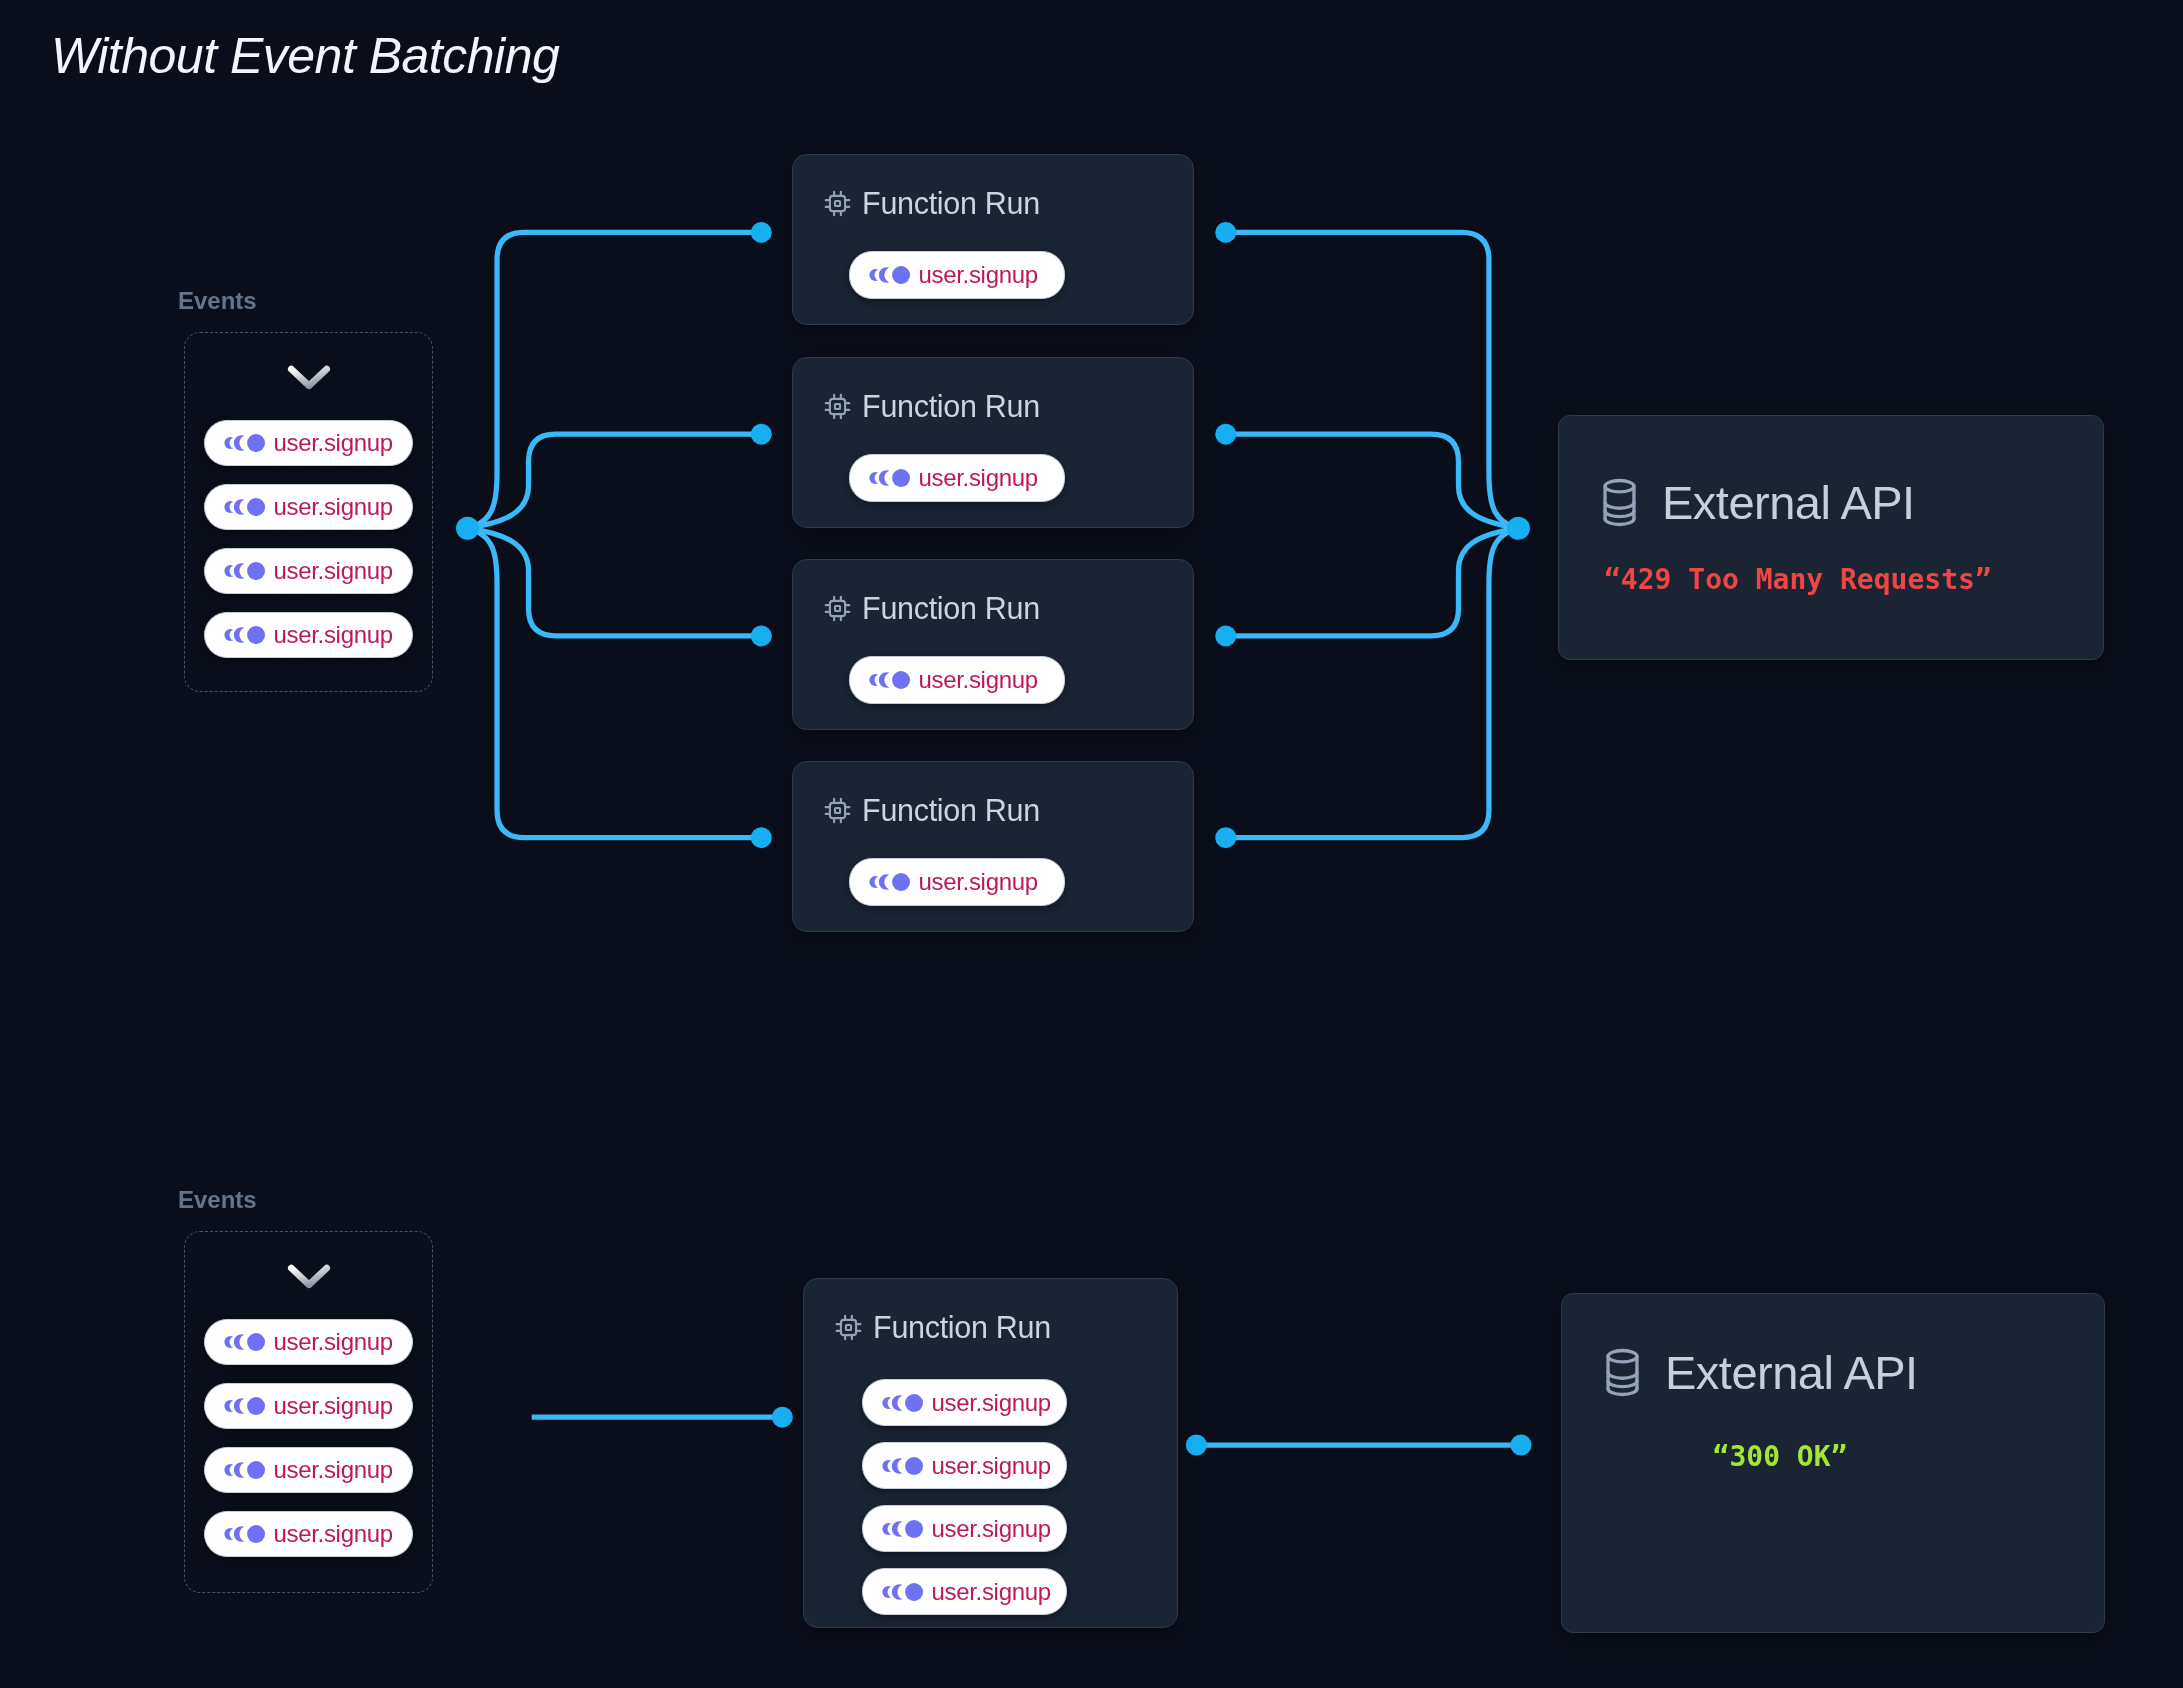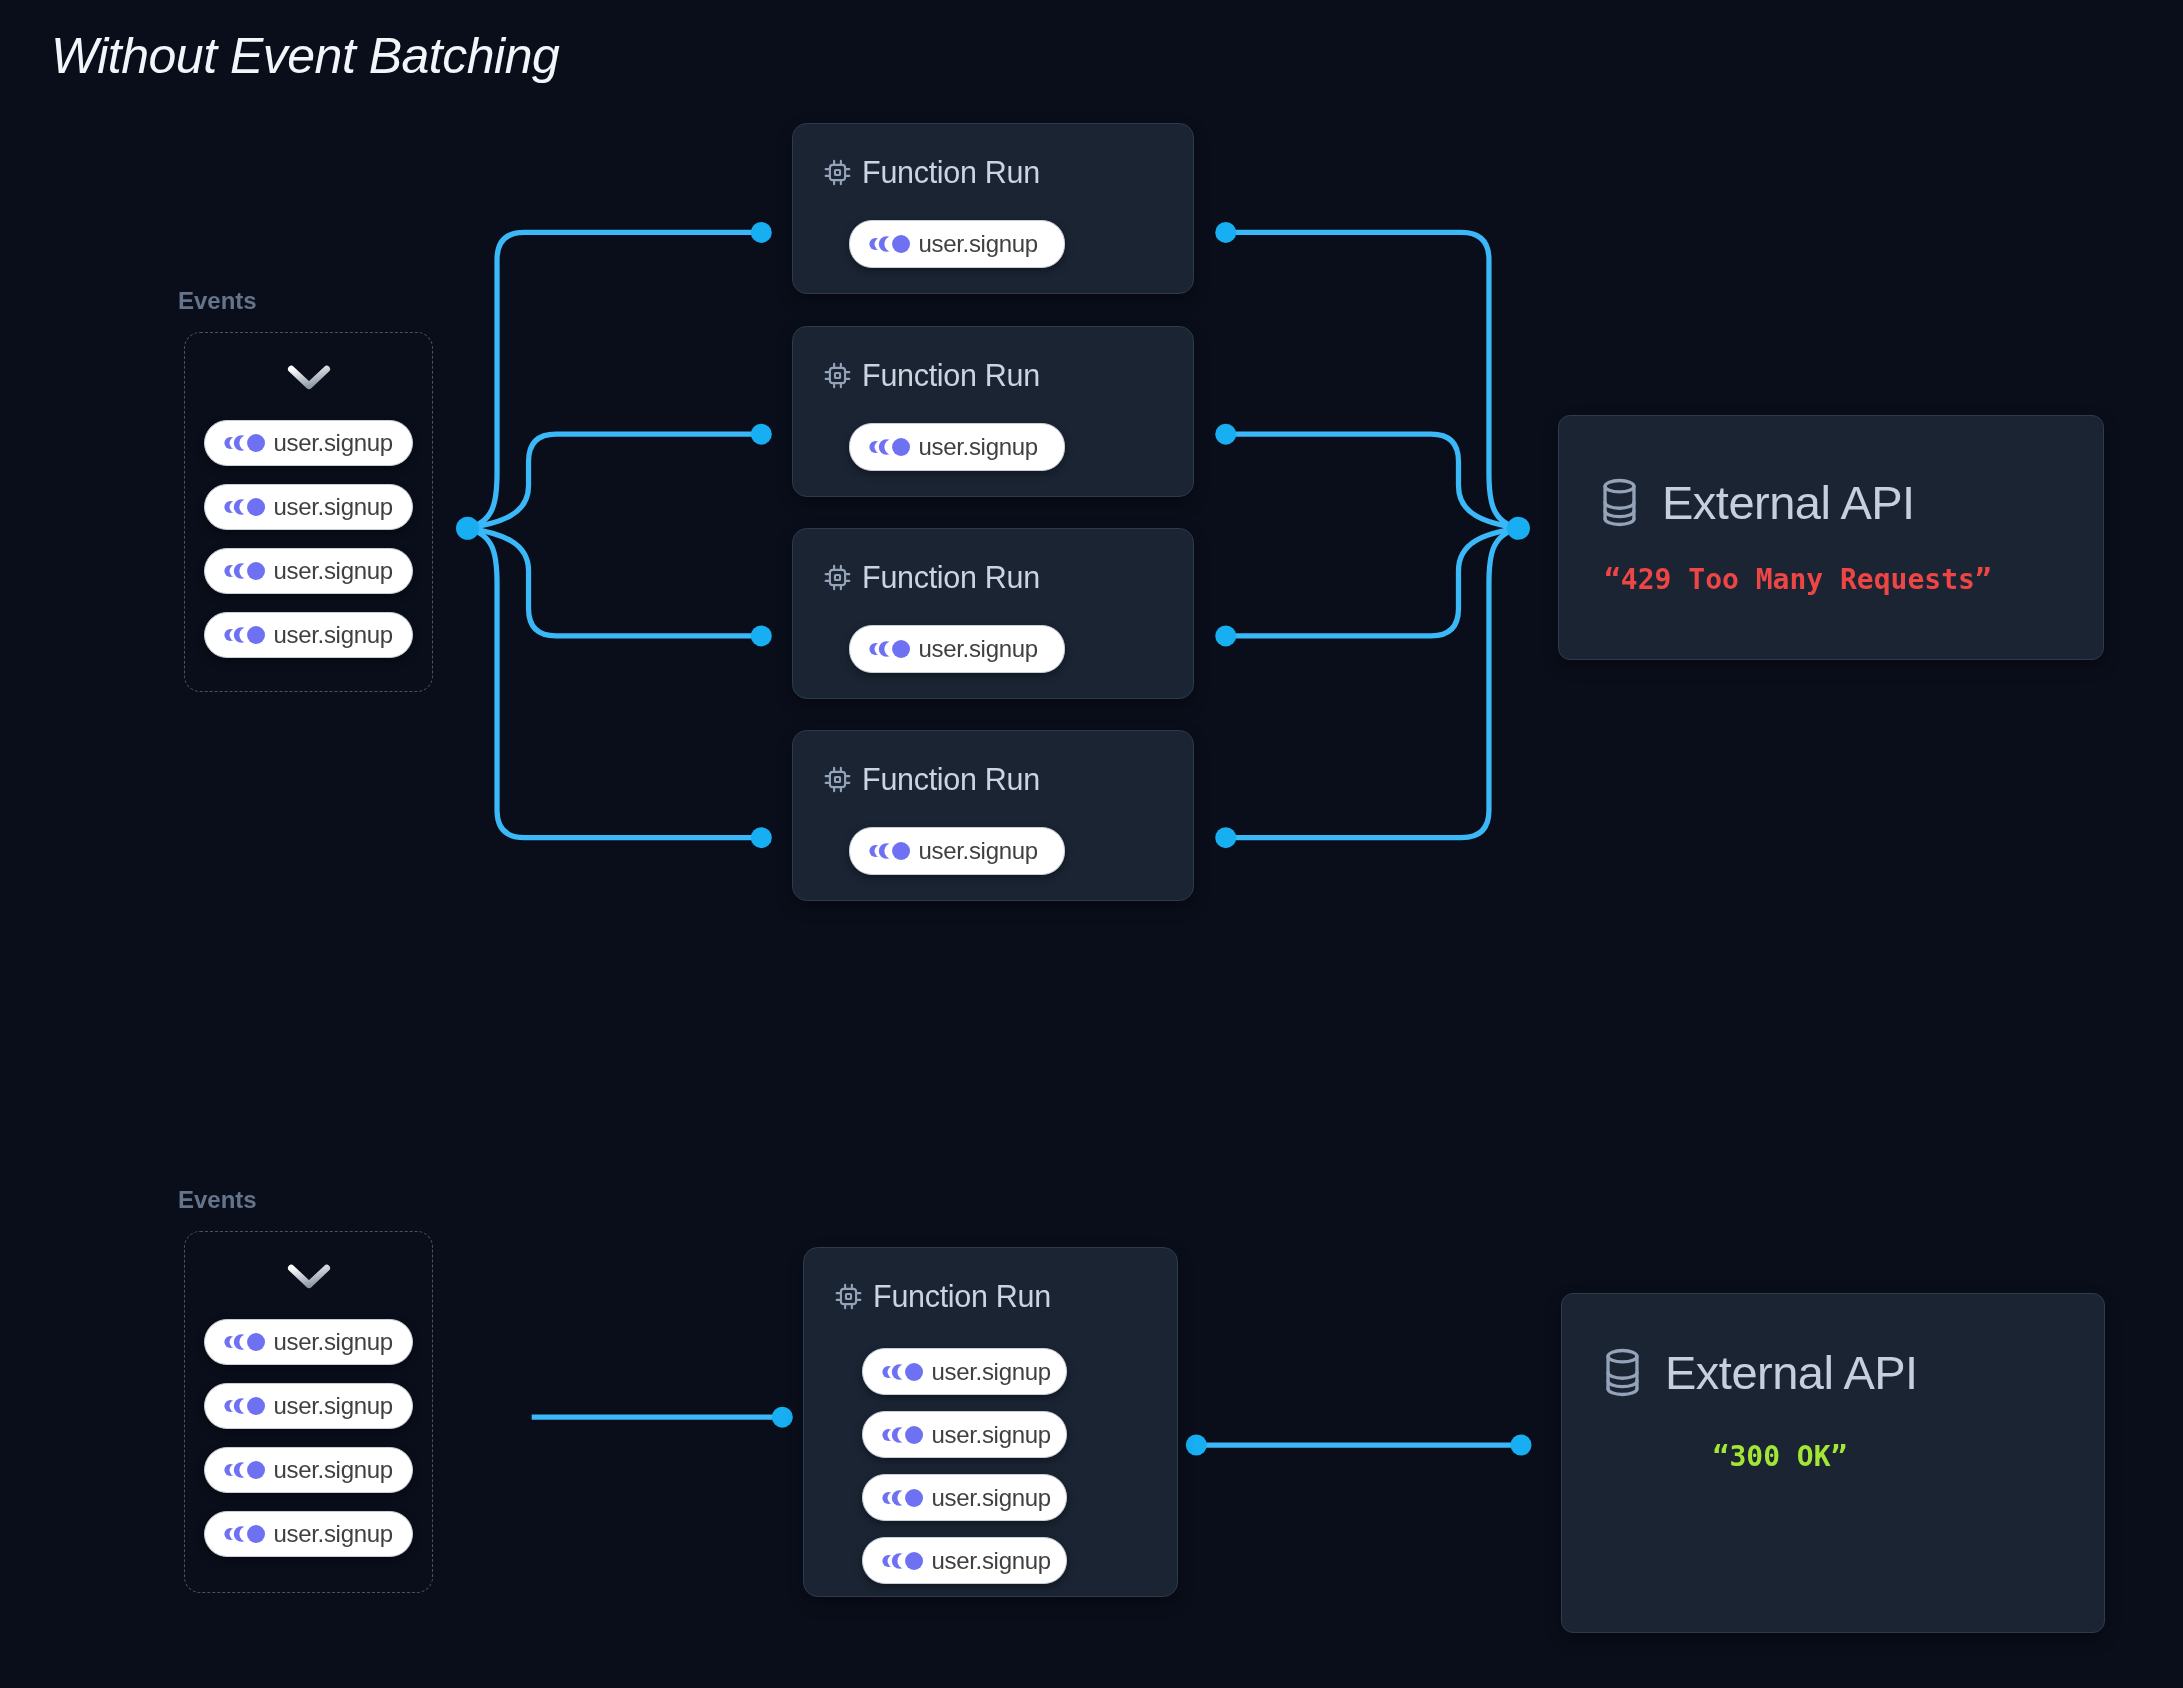--- a/index.html
+++ b/index.html
@@ -24,28 +24,28 @@
 
   .events-box{position:absolute;width:249px;box-sizing:border-box;border:1.6px dashed #44536a;
               border-radius:16px;display:flex;flex-direction:column;align-items:center;padding-top:32px;}
   .s1-events-box{left:184px;top:332px;height:360px;}
   .s2-events-box{left:184px;top:1231px;height:362px;}
   .chevron{width:44px;height:26px;margin-bottom:29px;}
 
   .pill{box-sizing:border-box;height:46px;background:#ffffff;border:1.6px solid #c5ced9;border-radius:23px;
         display:flex;align-items:center;padding:0 16px 0 18px;gap:7.4px;
         box-shadow:0 3.2px 8.4px rgba(0,0,0,0.35);}
-  .pill span{font-size:24px;font-weight:500;color:#404040;letter-spacing:-0.3px;white-space:nowrap;}
+  .pill span{font-size:24px;font-weight:500;color:#be185d;letter-spacing:-0.3px;white-space:nowrap;}
   .pill-icon{width:43px;height:24px;flex:0 0 auto;}
   .events-box .pill{width:209px;margin-bottom:18px;}
   .events-box .pill:last-child{margin-bottom:0;}
 
   
   .fcard{position:absolute;box-sizing:border-box;background:#1a2433;border:1.1px solid #2d3b4f;
-         border-radius:14.7px;box-shadow:0 6.3px 16px rgba(0,0,0,0.30);}
+         border-radius:14.7px;box-shadow:0 6.3px 16px rgba(0,0,0,0.30);margin-top:31px;}
   .fcard-header{position:absolute;left:30.5px;top:30.5px;display:flex;align-items:center;gap:11.6px;}
   .fcard-header .chip{width:27px;height:27px;}
   .fcard-title{font-size:30.5px;color:#cbd5e1;font-weight:400;letter-spacing:-0.3px;}
   .s1-fcard{left:792px;width:402px;height:171px;}
   .s1-f1{top:123px;} .s1-f2{top:326px;} .s1-f3{top:528px;} .s1-f4{top:730px;}
   .s1-fcard .pill{position:absolute;left:56px;top:96px;width:216px;height:48px;}
   .s2-fcard{left:803px;top:1247px;width:375px;height:350px;}
   .s2-fcard .pill-stack{position:absolute;left:58px;top:100px;display:flex;flex-direction:column;gap:16px;}
   .s2-fcard .pill{width:205px;height:47px;}
 

